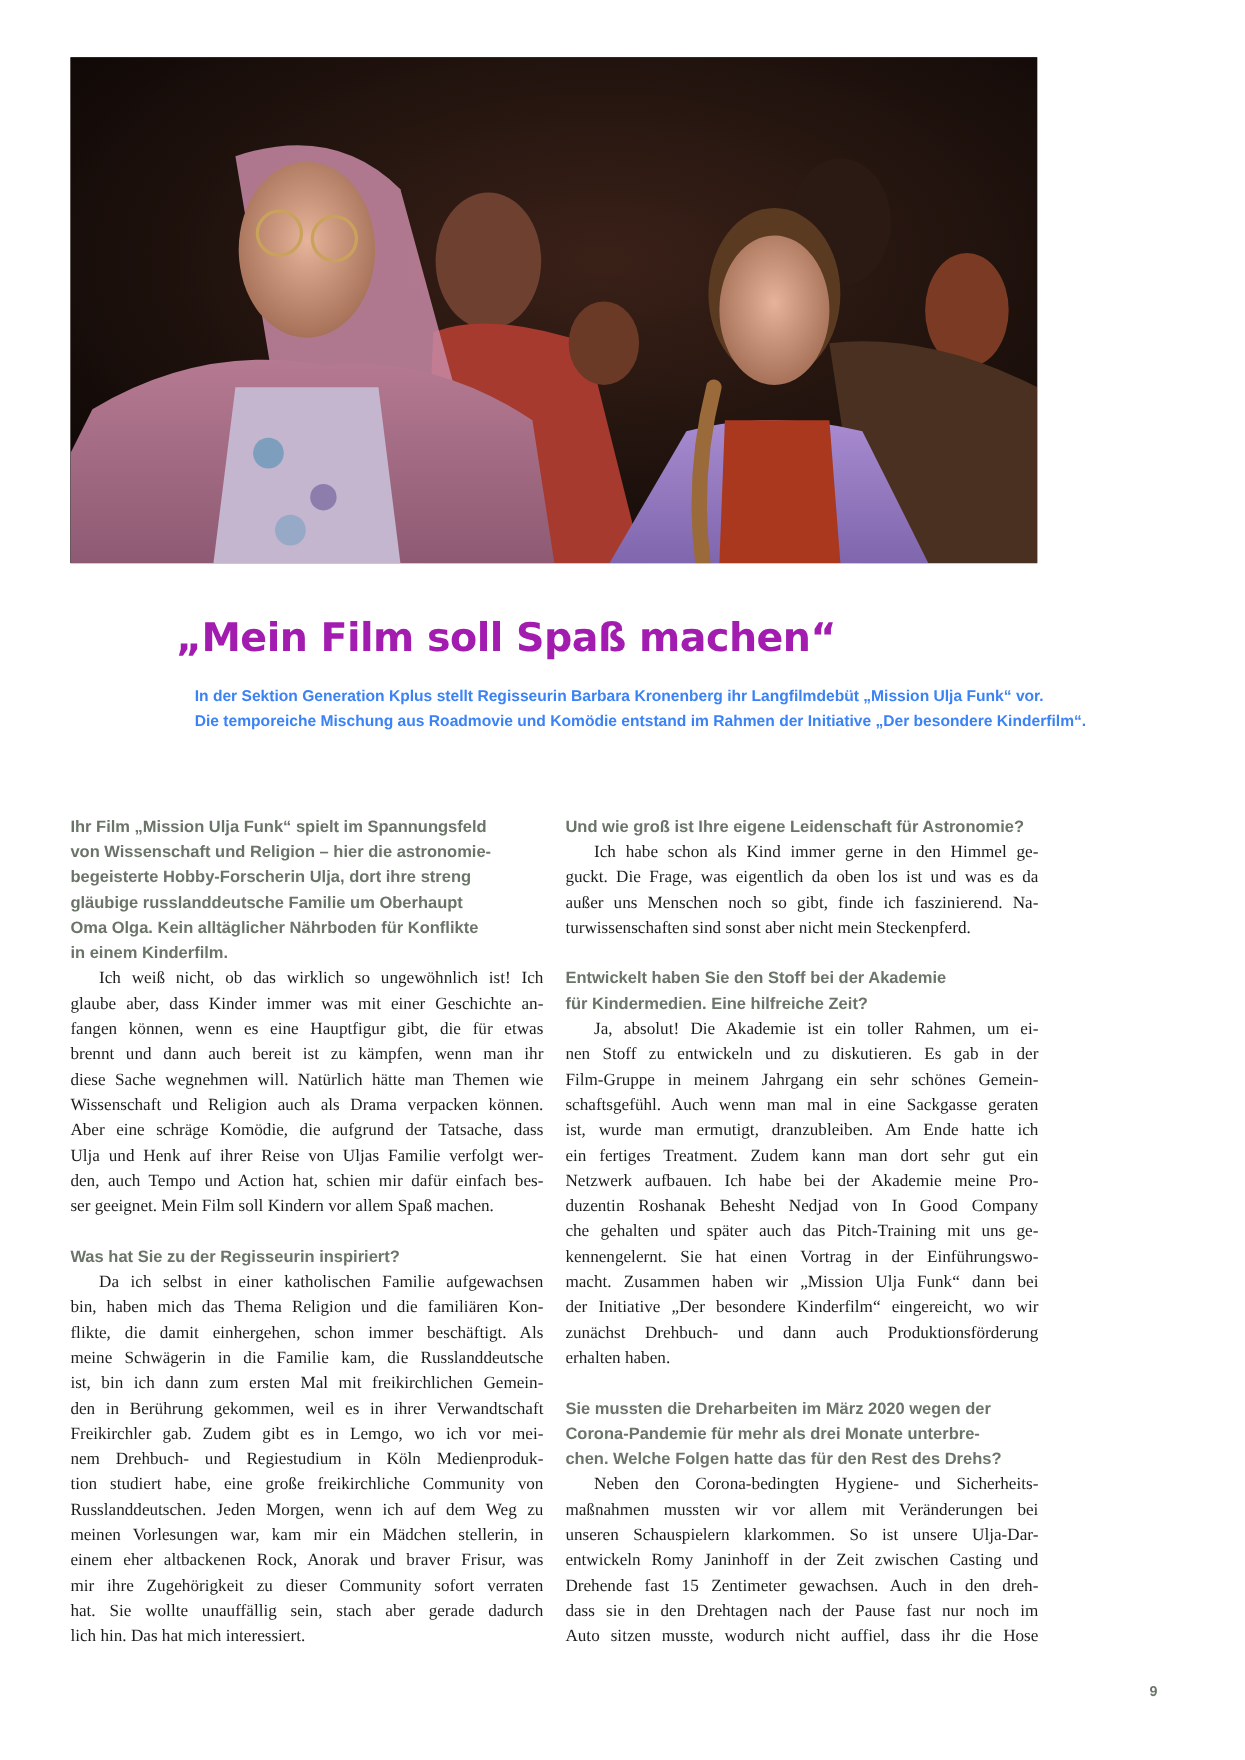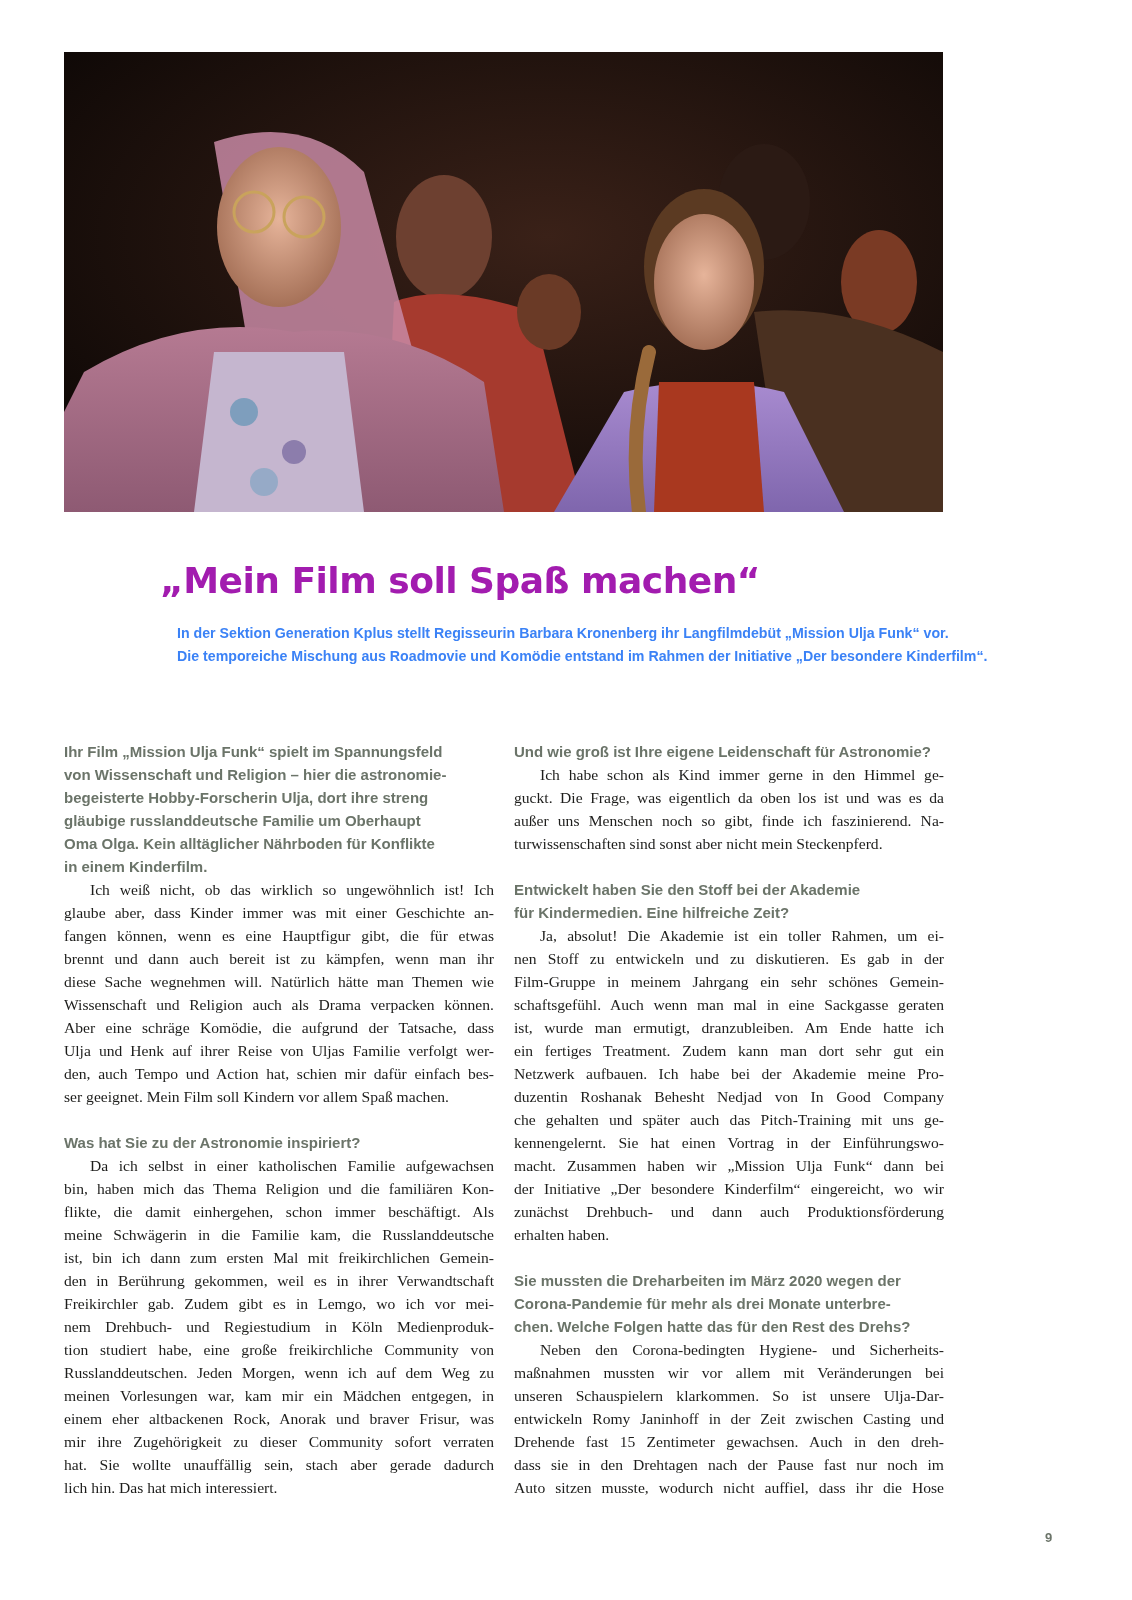--- a/index.html
+++ b/index.html
@@ -124,34 +124,34 @@
     <span>brennt und dann auch bereit ist zu kämpfen, wenn man ihr</span>
     <span>diese Sache wegnehmen will. Natürlich hätte man Themen wie</span>
     <span>Wissenschaft und Religion auch als Drama verpacken können.</span>
     <span>Aber eine schräge Komödie, die aufgrund der Tatsache, dass</span>
     <span>Ulja und Henk auf ihrer Reise von Uljas Familie verfolgt wer-</span>
     <span>den, auch Tempo und Action hat, schien mir dafür einfach bes-</span>
     <span class="last">ser geeignet. Mein Film soll Kindern vor allem Spaß machen.</span>
   </p>
   <div class="gap"></div>
   <p class="q">
-    <span>Was hat Sie zu der Astronomie inspiriert?</span>
+    <span>Was hat Sie zu der Regisseurin inspiriert?</span>
   </p>
   <p class="a">
     <span class="ind">Da ich selbst in einer katholischen Familie aufgewachsen</span>
     <span>bin, haben mich das Thema Religion und die familiären Kon-</span>
     <span>flikte, die damit einhergehen, schon immer beschäftigt. Als</span>
     <span>meine Schwägerin in die Familie kam, die Russlanddeutsche</span>
     <span>ist, bin ich dann zum ersten Mal mit freikirchlichen Gemein-</span>
     <span>den in Berührung gekommen, weil es in ihrer Verwandtschaft</span>
     <span>Freikirchler gab. Zudem gibt es in Lemgo, wo ich vor mei-</span>
     <span>nem Drehbuch- und Regiestudium in Köln Medienproduk-</span>
     <span>tion studiert habe, eine große freikirchliche Community von</span>
     <span>Russlanddeutschen. Jeden Morgen, wenn ich auf dem Weg zu</span>
-    <span>meinen Vorlesungen war, kam mir ein Mädchen entgegen, in</span>
+    <span>meinen Vorlesungen war, kam mir ein Mädchen stellerin, in</span>
     <span>einem eher altbackenen Rock, Anorak und braver Frisur, was</span>
     <span>mir ihre Zugehörigkeit zu dieser Community sofort verraten</span>
     <span>hat. Sie wollte unauffällig sein, stach aber gerade dadurch</span>
     <span class="last">lich hin. Das hat mich interessiert.</span>
   </p>
 </div>
 
 <div class="col col-right">
   <p class="q">
     <span>Und wie groß ist Ihre eigene Leidenschaft für Astronomie?</span>

